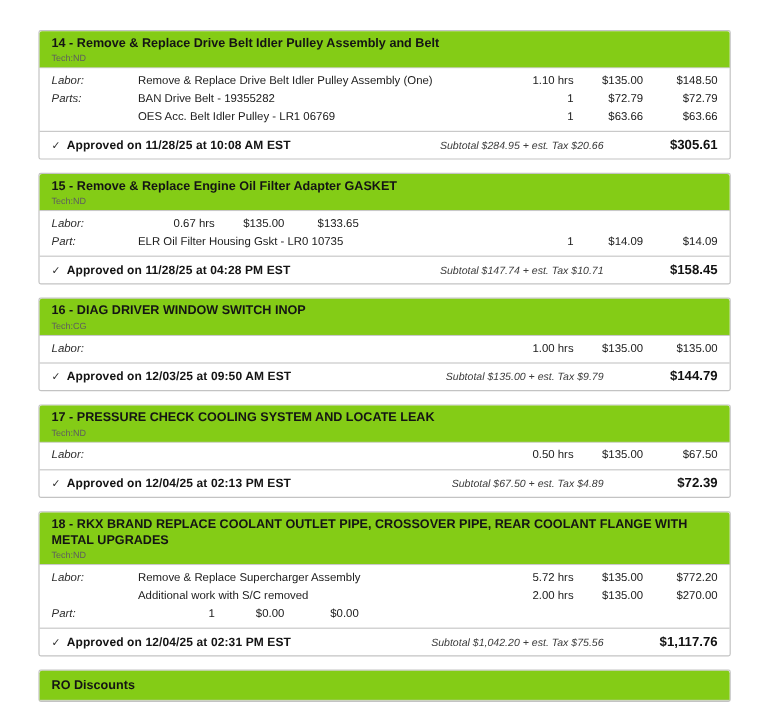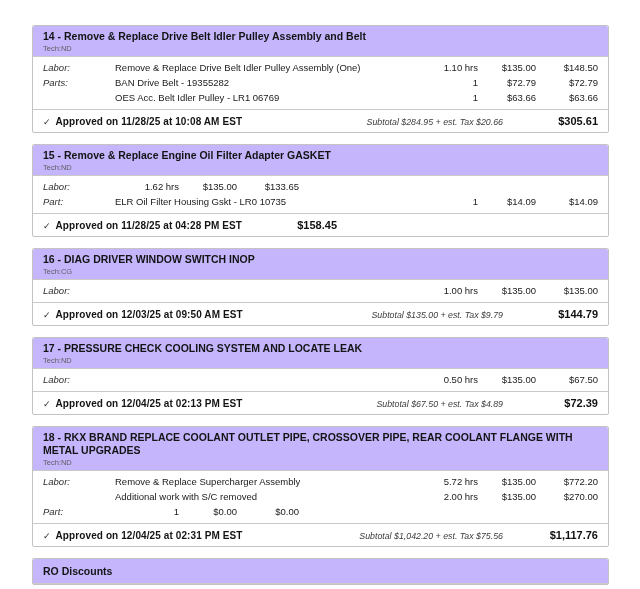--- a/index.html
+++ b/index.html
@@ -16,21 +16,21 @@
     padding: 25px 31px 0 32px;
     overflow: hidden;
   }
   .card {
     border: 1px solid #c3c3c3;
     border-radius: 2px;
     background: #ffffff;
     margin-bottom: 11px;
   }
   .card-header {
-    background: #c4b5fd;
+    background: #84cc16;
     border-bottom: 1px solid #c9c9c9;
     padding: 4px 10px 3px 10px;
     border-radius: 2px 2px 0 0;
   }
   .card-title {
     font-size: 10.5px;
     font-weight: bold;
     color: #141414;
     line-height: 13px;
   }
@@ -135,35 +135,36 @@
   </section>
 
   <section class="card">
     <div class="card-header">
       <div class="card-title">15 - Remove &amp; Replace Engine Oil Filter Adapter GASKET</div>
       <div class="card-tech">Tech:ND</div>
     </div>
     <div class="card-body">
       <div class="line-row">
         <span class="col-label">Labor:</span>
-        <span class="col-qty">1.62 hrs</span>
+        <span class="col-qty">0.67 hrs</span>
         <span class="col-rate">$135.00</span>
         <span class="col-amount">$133.65</span>
       </div>
       <div class="line-row">
         <span class="col-label">Part:</span>
         <span class="col-desc">ELR Oil Filter Housing Gskt - LR0 10735</span>
         <span class="col-qty">1</span>
         <span class="col-rate">$14.09</span>
         <span class="col-amount">$14.09</span>
       </div>
     </div>
     <div class="approve-row">
       <span class="check">✓</span>
       <span class="approve-text">Approved on 11/28/25 at 04:28 PM EST</span>
+      <span class="subtotal-note">Subtotal $147.74 + est. Tax $10.71</span>
       <span class="approve-total">$158.45</span>
     </div>
   </section>
 
   <section class="card">
     <div class="card-header">
       <div class="card-title">16 - DIAG DRIVER WINDOW SWITCH INOP</div>
       <div class="card-tech">Tech:CG</div>
     </div>
     <div class="card-body">

